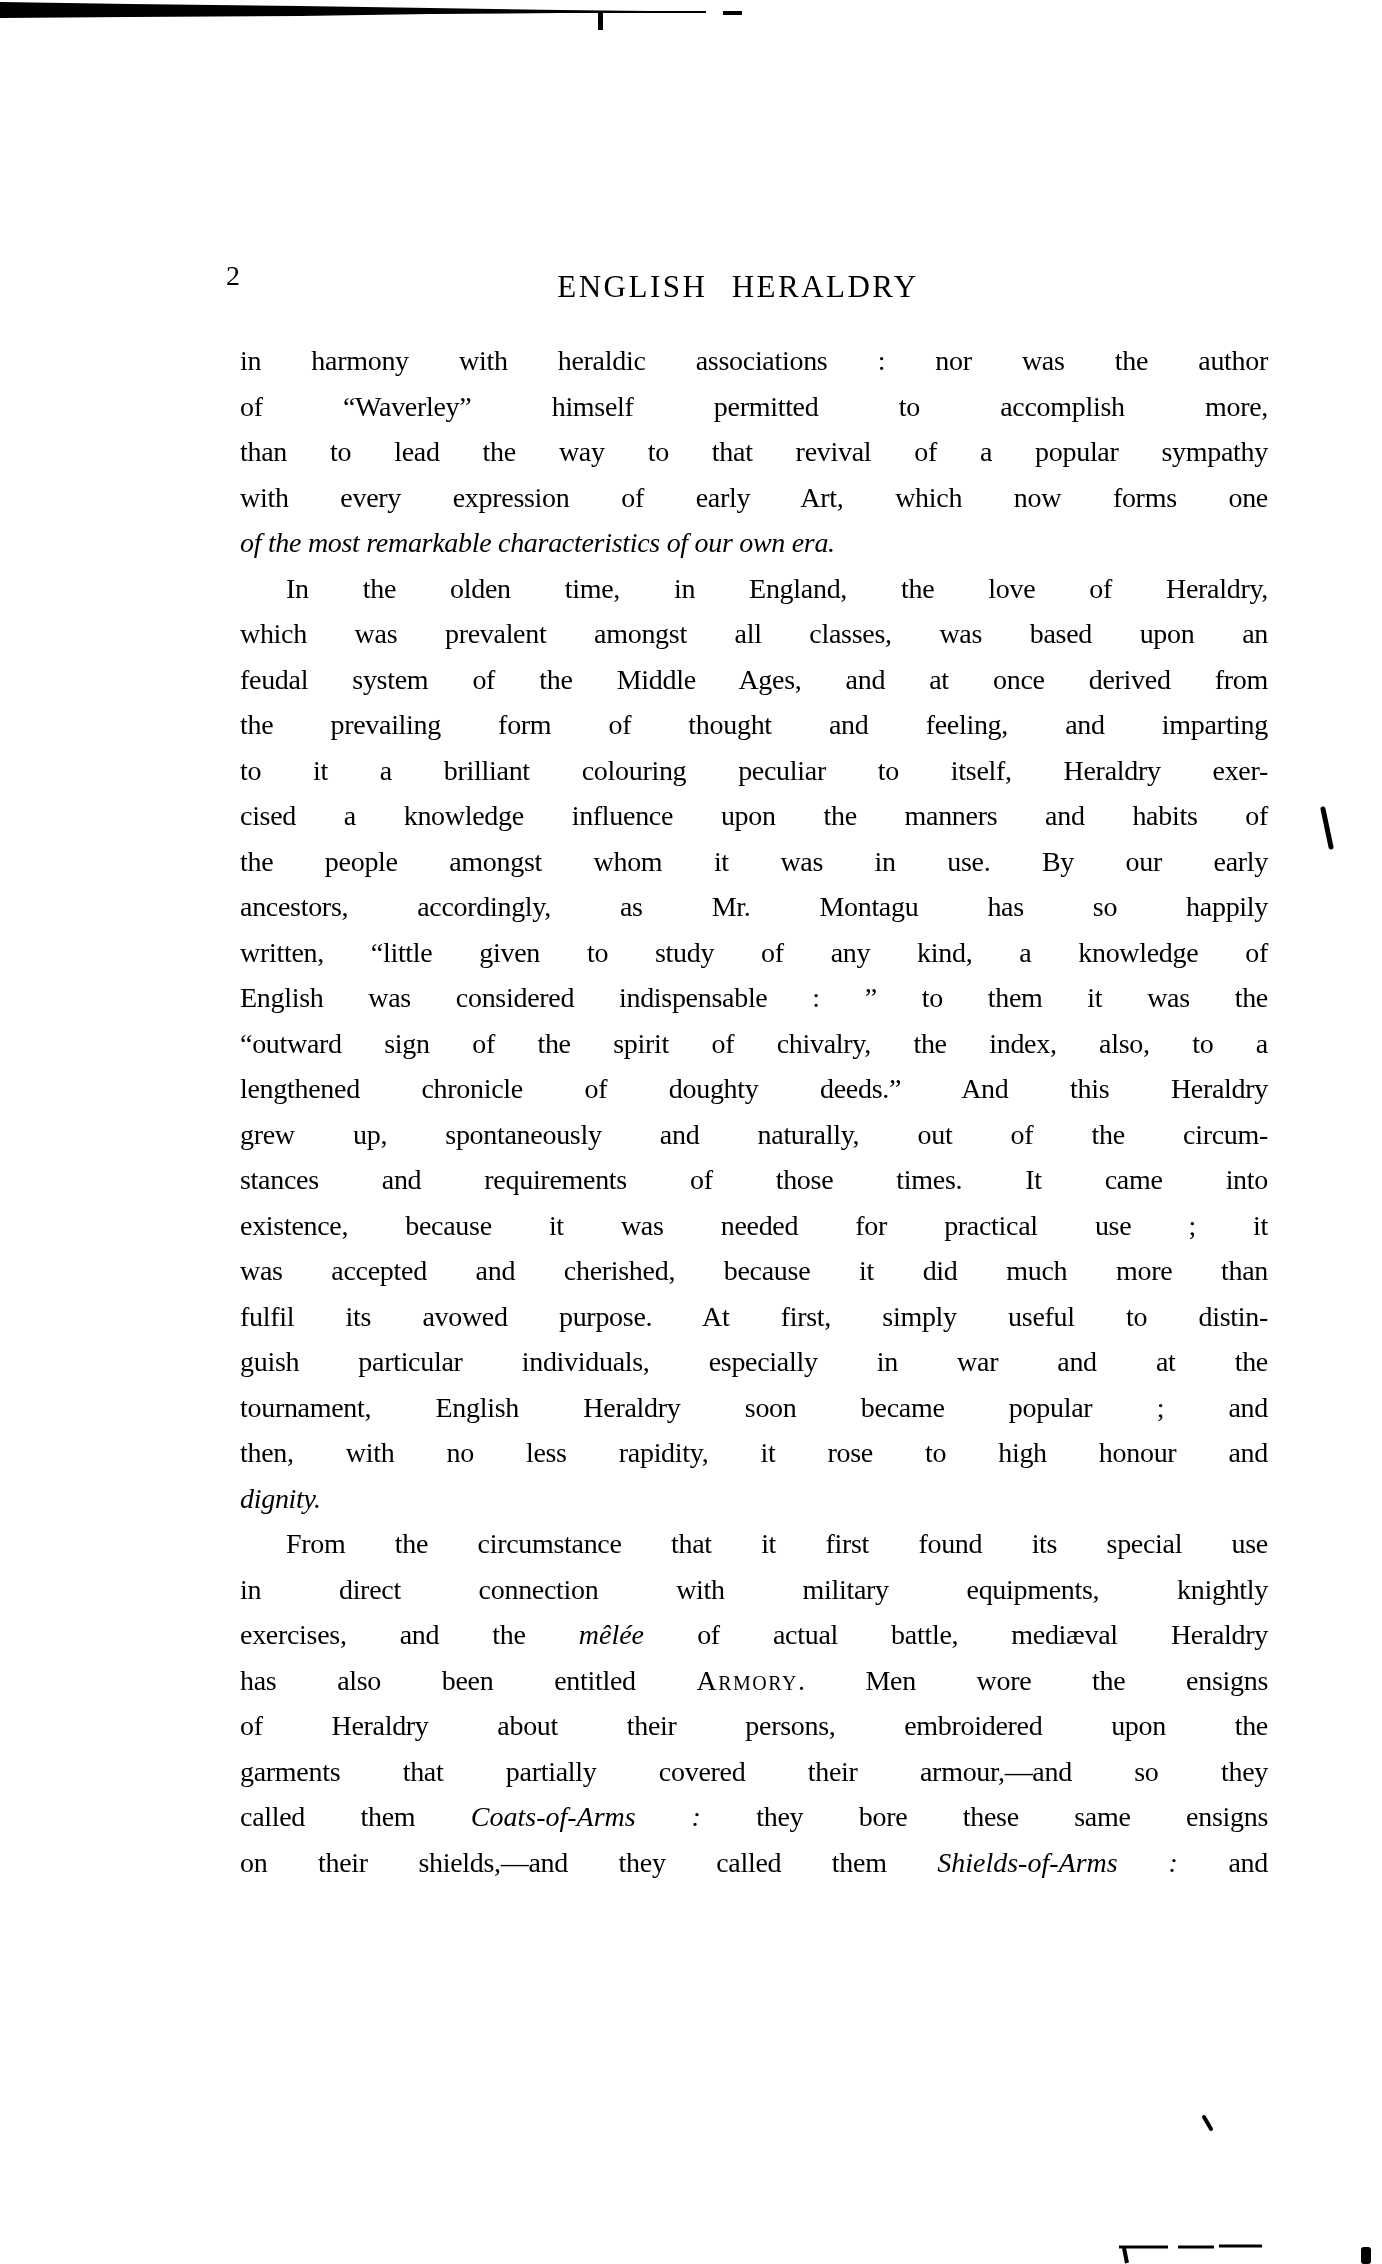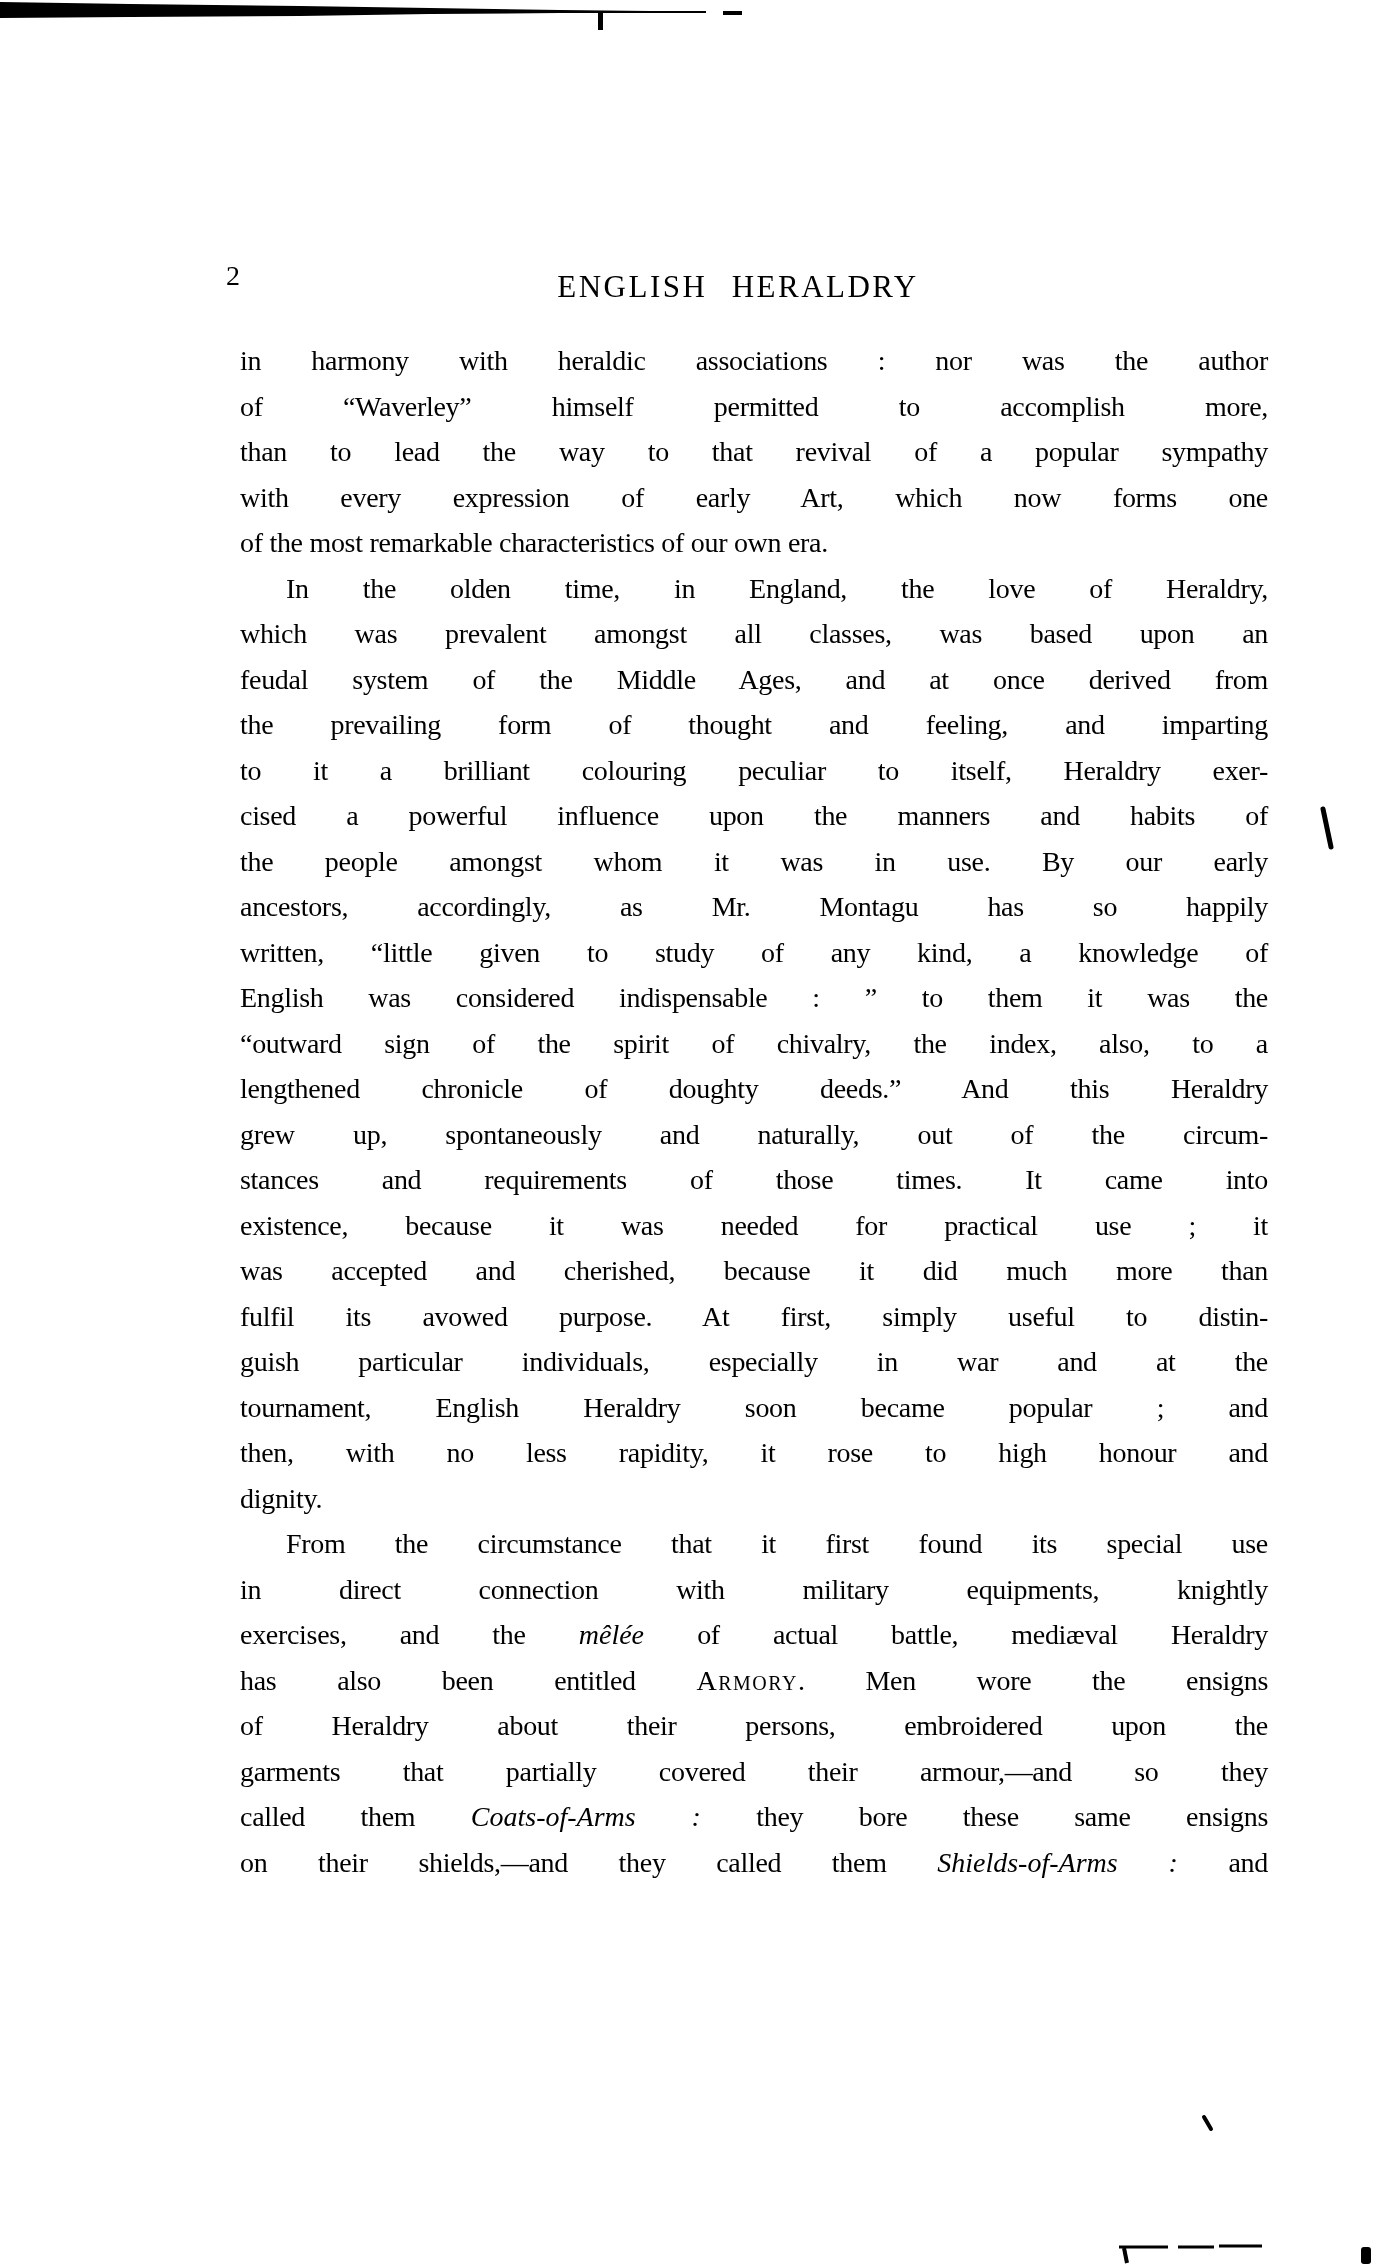--- a/index.html
+++ b/index.html
@@ -27,21 +27,21 @@
   .text-block{
     position:absolute;left:224px;top:338px;width:1028px;
     font-size:28px;letter-spacing:-0.3px;margin-left:16px;
   }
   .line{
     line-height:45.5px;
     text-align:justify;
     text-align-last:justify;
     white-space:normal;
   }
-  .line.short{text-align-last:left;}
+  .line.short{text-align-last:left;font-style:italic;}
   .line.first{padding-left:46px;}
   .line i{letter-spacing:0;}
   .line .sc{font-variant:small-caps;letter-spacing:1.5px;}
   .artifacts{position:absolute;left:0;top:0;pointer-events:none;}
 </style>
 </head>
 <body>
 
 <div class="page">
 
@@ -57,21 +57,21 @@
         <div class="line">than to lead the way to that revival of a popular sympathy</div>
         <div class="line">with every expression of early Art, which now forms one</div>
         <div class="line short">of the most remarkable characteristics of our own era.</div>
       </div>
       <div>
         <div class="line first">In the olden time, in England, the love of Heraldry,</div>
         <div class="line">which was prevalent amongst all classes, was based upon an</div>
         <div class="line">feudal system of the Middle Ages, and at once derived from</div>
         <div class="line">the prevailing form of thought and feeling, and imparting</div>
         <div class="line">to it a brilliant colouring peculiar to itself, Heraldry exer-</div>
-        <div class="line">cised a powerful influence upon the manners and habits of</div>
+        <div class="line">cised a knowledge influence upon the manners and habits of</div>
         <div class="line">the people amongst whom it was in use. By our early</div>
         <div class="line">ancestors, accordingly, as Mr. Montagu has so happily</div>
         <div class="line">written, “little given to study of any kind, a knowledge of</div>
         <div class="line">English was considered indispensable : ” to them it was the</div>
         <div class="line">“outward sign of the spirit of chivalry, the index, also, to a</div>
         <div class="line">lengthened chronicle of doughty deeds.” And this Heraldry</div>
         <div class="line">grew up, spontaneously and naturally, out of the circum-</div>
         <div class="line">stances and requirements of those times. It came into</div>
         <div class="line">existence, because it was needed for practical use ; it</div>
         <div class="line">was accepted and cherished, because it did much more than</div>

